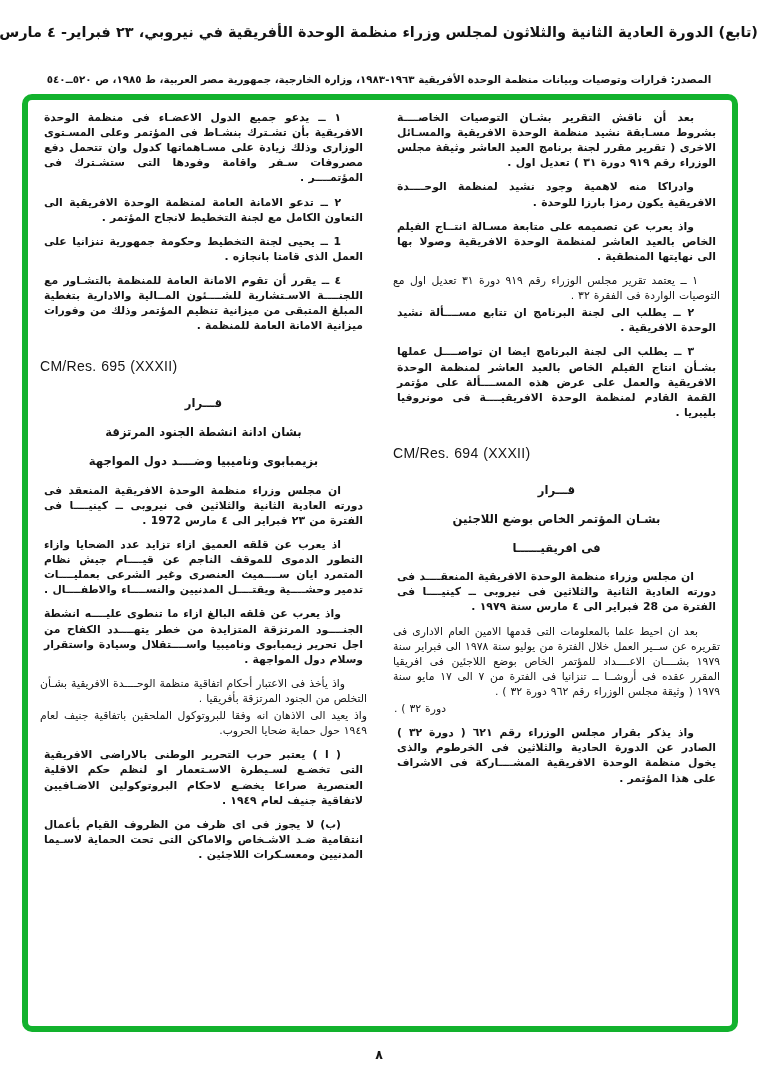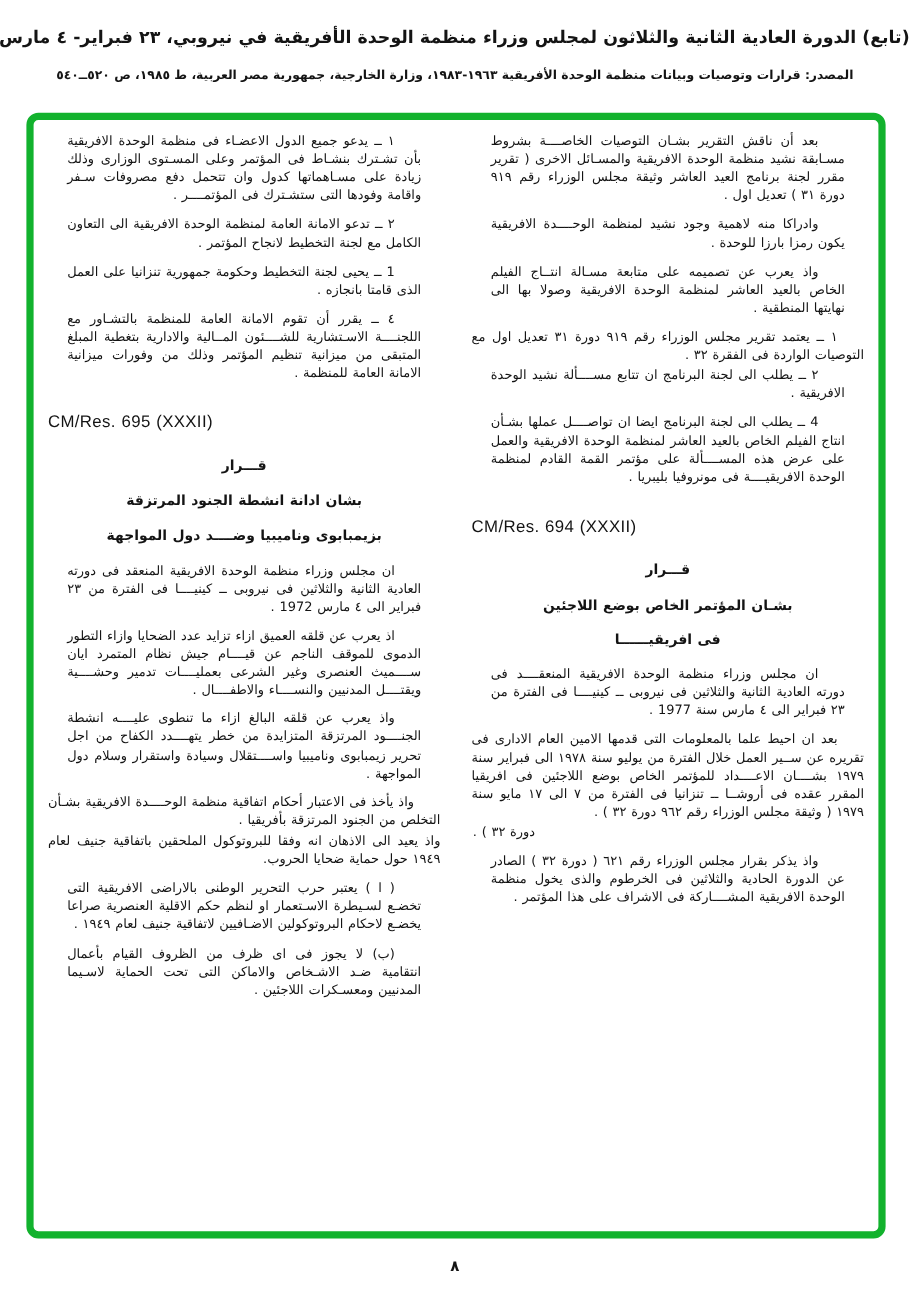--- a/index.html
+++ b/index.html
@@ -6,30 +6,30 @@
   body{
     width:758px;height:1078px;position:relative;overflow:hidden;
     background:#ffffff;color:#141414;
     font-family:"DejaVu Sans",sans-serif;
   }
   .header-line{
     position:absolute;left:0;width:100%;text-align:center;direction:rtl;
     font-weight:bold;white-space:nowrap;
   }
   .header-line.l1{top:24px;font-size:14.5px;letter-spacing:-0.2px;}
-  .header-line.l2{top:57px;font-size:10.3px;}
+  .header-line.l2{top:73px;font-size:10.3px;}
   .content-box{
     position:absolute;left:22px;top:94px;width:716px;height:938px;
     box-sizing:border-box;border:6px solid #12b22d;border-radius:10px;
     padding:10px 12px 8px 12px;overflow:hidden;background:#fff;
   }
   .cols{display:flex;direction:rtl;gap:26px;height:100%;}
   .col{flex:1;min-width:0;direction:rtl;font-size:10.8px;line-height:1.4;}
   .blk{word-spacing:0.5px;}
-  .blk-p   {text-align:justify;text-indent:22px;margin:0 16px 9px;}
+  .blk-p   {text-align:justify;text-indent:22px;margin:0 4px 9px;font-weight:bold;}
   .blk-p0  {text-align:justify;text-indent:22px;margin:0 0 2px;}
   .blk-pn  {text-align:justify;text-indent:0;margin:0 0 9px;}
   .blk-left{direction:rtl;text-align:left;text-indent:0;margin:0 1px 9px;}
   .blk-h{
     text-align:center;font-weight:bold;font-size:11.6px;
     text-indent:0;margin:2px 0 13px;
   }
   .blk-res{
     direction:ltr;text-align:left;text-indent:0;
     font-family:Liberation Sans, sans-serif;font-size:14px;letter-spacing:0.3px;
@@ -48,26 +48,26 @@
 
 <div class="content-box" style="border-color: rgb(18, 178, 45);">
   <div class="cols">
 
     <div class="col">
         <div class="blk blk-p">بعد أن ناقش التقرير بشـان التوصيات الخاصــــة بشروط مسـابقة نشيد منظمة الوحدة الافريقية والمسـائل الاخرى ( تقرير مقرر لجنة برنامج العيد العاشر وثيقة مجلس الوزراء رقم ٩١٩ دورة ٣١ ) تعديل اول .</div>
         <div class="blk blk-p">وادراكا منه لاهمية وجود نشيد لمنظمة الوحــــدة الافريقية يكون رمزا بارزا للوحدة .</div>
         <div class="blk blk-p">واذ يعرب عن تصميمه على متابعة مسـالة انتــاج الفيلم الخاص بالعيد العاشر لمنظمة الوحدة الافريقية وصولا بها الى نهايتها المنطقية .</div>
         <div class="blk blk-p0">١ ــ يعتمد تقرير مجلس الوزراء رقم ٩١٩ دورة ٣١ تعديل اول مع التوصيات الواردة فى الفقرة ٣٢ .</div>
         <div class="blk blk-p">٢ ــ يطلب الى لجنة البرنامج ان تتابع مســــألة نشيد الوحدة الافريقية .</div>
-        <div class="blk blk-p">4 ــ يطلب الى لجنة البرنامج ايضا ان تواصــــل عملها بشـأن انتاج الفيلم الخاص بالعيد العاشر لمنظمة الوحدة الافريقية والعمل على عرض هذه المســــألة على مؤتمر القمة القادم لمنظمة الوحدة الافريقيــــة فى مونروفيا بليبريا .</div>
+        <div class="blk blk-p">٣ ــ يطلب الى لجنة البرنامج ايضا ان تواصــــل عملها بشـأن انتاج الفيلم الخاص بالعيد العاشر لمنظمة الوحدة الافريقية والعمل على عرض هذه المســــألة على مؤتمر القمة القادم لمنظمة الوحدة الافريقيــــة فى مونروفيا بليبريا .</div>
         <div class="blk blk-res">CM/Res. 694 (XXXII)</div>
         <div class="blk blk-h">قـــرار</div>
         <div class="blk blk-h">بشـان المؤتمر الخاص بوضع اللاجئين</div>
         <div class="blk blk-h">فى افريقيــــــا</div>
-        <div class="blk blk-p">ان مجلس وزراء منظمة الوحدة الافريقية المنعقــــد فى دورته العادية الثانية والثلاثين فى نيروبى ــ كينيــــا فى الفترة من ٢٣ فبراير الى ٤ مارس سنة 1977 .</div>
+        <div class="blk blk-p">ان مجلس وزراء منظمة الوحدة الافريقية المنعقــــد فى دورته العادية الثانية والثلاثين فى نيروبى ــ كينيــــا فى الفترة من 28 فبراير الى ٤ مارس سنة ١٩٧٩ .</div>
         <div class="blk blk-p0">بعد ان احيط علما بالمعلومات التى قدمها الامين العام الادارى فى تقريره عن ســير العمل خلال الفترة من يوليو سنة ١٩٧٨ الى فبراير سنة ١٩٧٩ بشــــان الاعــــداد للمؤتمر الخاص بوضع اللاجئين فى افريقيا المقرر عقده فى أروشــا ــ تنزانيا فى الفترة من ٧ الى ١٧ مايو سنة ١٩٧٩ ( وثيقة مجلس الوزراء رقم ٩٦٢ دورة ٣٢ ) .</div>
         <div class="blk blk-left">دورة ٣٢ ) .</div>
         <div class="blk blk-p">واذ يذكر بقرار مجلس الوزراء رقم ٦٢١ ( دورة ٣٢ ) الصادر عن الدورة الحادية والثلاثين فى الخرطوم والذى يخول منظمة الوحدة الافريقية المشــــاركة فى الاشراف على هذا المؤتمر .</div>
       </div>
     <div class="col">
         <div class="blk blk-p">١ ــ يدعو جميع الدول الاعضـاء فى منظمة الوحدة الافريقية بأن تشـترك بنشـاط فى المؤتمر وعلى المسـتوى الوزارى وذلك زيادة على مسـاهماتها كدول وان تتحمل دفع مصروفات سـفر واقامة وفودها التى ستشـترك فى المؤتمــــر .</div>
         <div class="blk blk-p">٢ ــ تدعو الامانة العامة لمنظمة الوحدة الافريقية الى التعاون الكامل مع لجنة التخطيط لانجاح المؤتمر .</div>
         <div class="blk blk-p">1 ــ يحيى لجنة التخطيط وحكومة جمهورية تنزانيا على العمل الذى قامتا بانجازه .</div>
         <div class="blk blk-p">٤ ــ يقرر أن تقوم الامانة العامة للمنظمة بالتشـاور مع اللجنــــة الاسـتشارية للشــــئون المــالية والادارية بتغطية المبلغ المتبقى من ميزانية تنظيم المؤتمر وذلك من وفورات ميزانية الامانة العامة للمنظمة .</div>
         <div class="blk blk-res">CM/Res. 695 (XXXII)</div>

